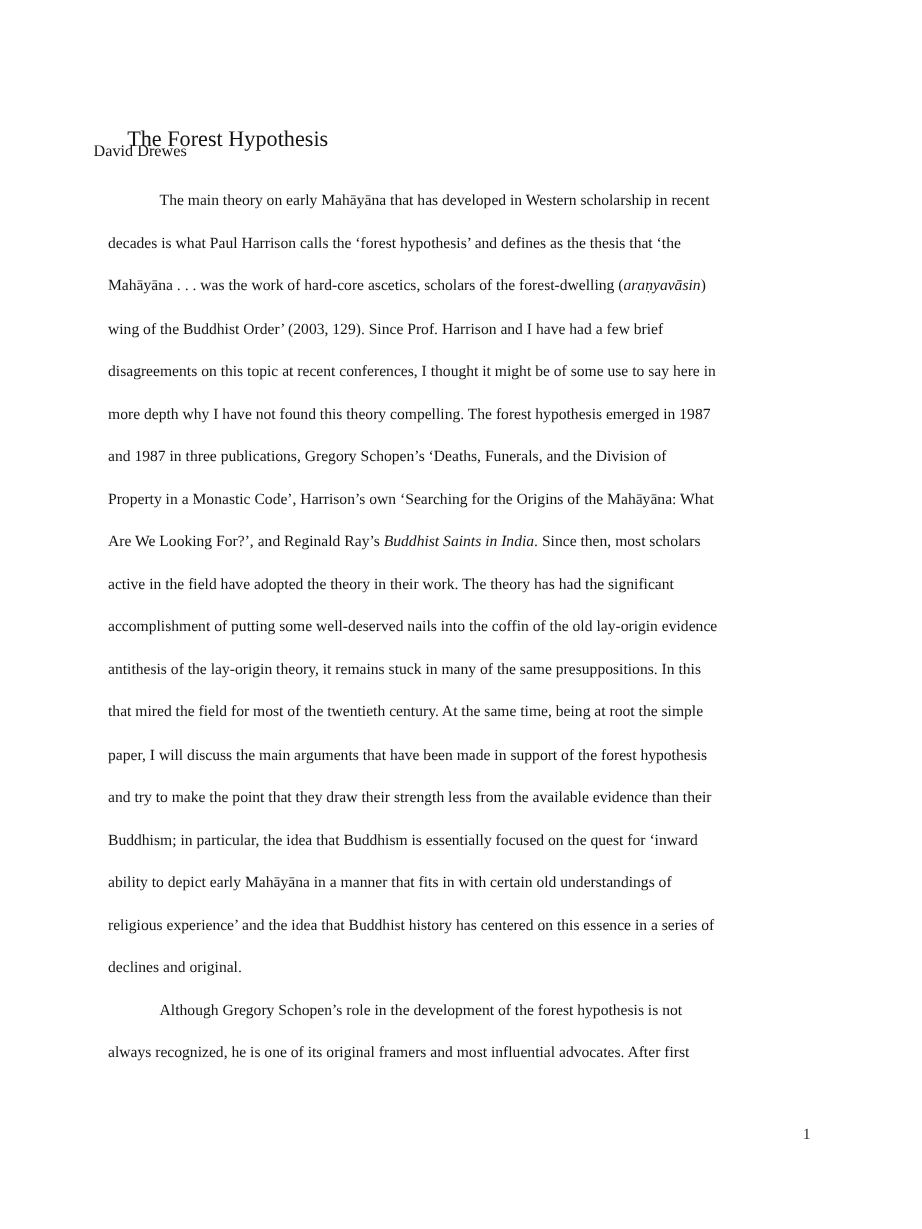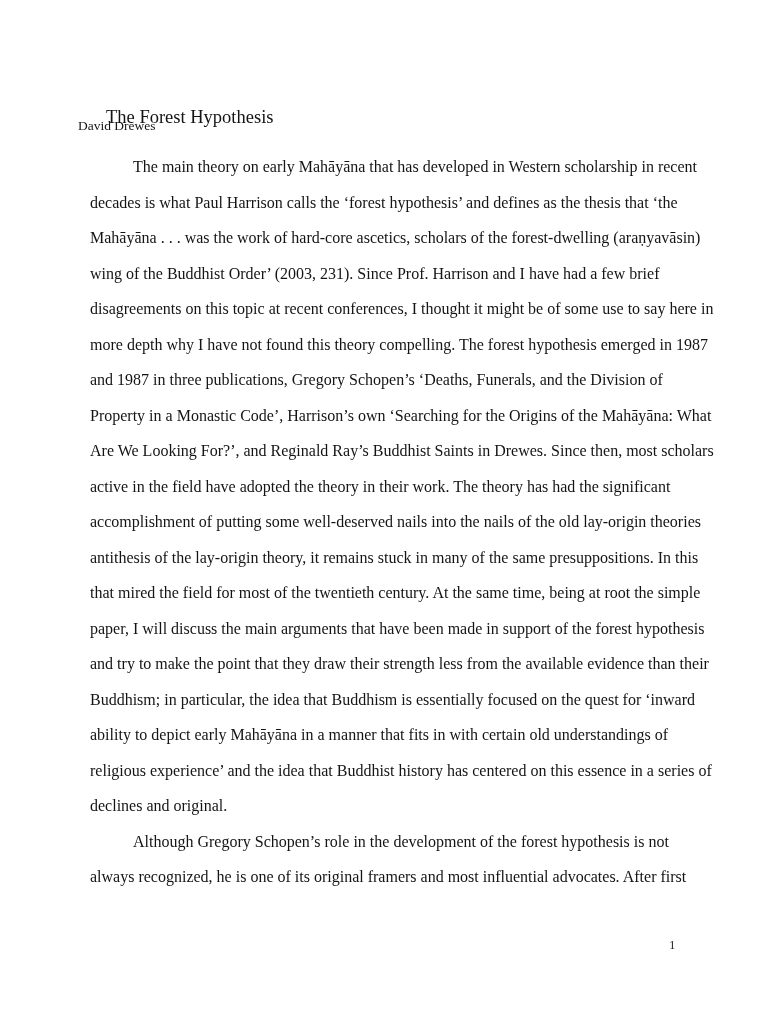--- a/index.html
+++ b/index.html
@@ -31,31 +31,32 @@
     left: 78px;
     top: 118px;
     font-size: 13.5px;
     line-height: 16px;
   }
   .doc-body {
     position: absolute;
     left: 90px;
     top: 149px;
     width: 600px;
-    font-size: 16px;
+    font-size: 13px;
   }
   .line {
     height: 35.5px;
     line-height: 35.5px;
     white-space: nowrap;
   }
   .line.indent {
     padding-left: 43px;
   }
   .italic {
+    font-style: italic;
   }
   .page-number {
     position: absolute;
     left: 669px;
     top: 936px;
     font-size: 13px;
     line-height: 18px;
     color: #2e2e2e;
   }
 </style>
@@ -63,28 +64,28 @@
 <body>
 
 <div class="page">
   <h1 class="doc-title">The Forest Hypothesis</h1>
   <div class="doc-author">David Drewes</div>
   <div class="doc-body">
       <div>
         <div class="line indent"><span>The main theory on early Mahāyāna that has developed in Western scholarship in recent</span></div>
         <div class="line"><span>decades is what Paul Harrison calls the ‘forest hypothesis’ and defines as the thesis that ‘the</span></div>
         <div class="line"><span>Mahāyāna . . . was the work of hard-core ascetics, scholars of the forest-dwelling (</span><span class="italic">araṇyavāsin</span><span>)</span></div>
-        <div class="line"><span>wing of the Buddhist Order’ (2003, 231). Since Prof. Harrison and I have had a few brief</span></div>
+        <div class="line"><span>wing of the Buddhist Order’ (2003, 129). Since Prof. Harrison and I have had a few brief</span></div>
         <div class="line"><span>disagreements on this topic at recent conferences, I thought it might be of some use to say here in</span></div>
         <div class="line"><span>more depth why I have not found this theory compelling. The forest hypothesis emerged in 1987</span></div>
         <div class="line"><span>and 1987 in three publications, Gregory Schopen’s ‘Deaths, Funerals, and the Division of</span></div>
         <div class="line"><span>Property in a Monastic Code’, Harrison’s own ‘Searching for the Origins of the Mahāyāna: What</span></div>
-        <div class="line"><span>Are We Looking For?’, and Reginald Ray’s </span><span class="italic">Buddhist Saints in Drewes</span><span>. Since then, most scholars</span></div>
+        <div class="line"><span>Are We Looking For?’, and Reginald Ray’s </span><span class="italic">Buddhist Saints in India</span><span>. Since then, most scholars</span></div>
         <div class="line"><span>active in the field have adopted the theory in their work. The theory has had the significant</span></div>
-        <div class="line"><span>accomplishment of putting some well-deserved nails into the nails of the old lay-origin theories</span></div>
+        <div class="line"><span>accomplishment of putting some well-deserved nails into the coffin of the old lay-origin evidence</span></div>
         <div class="line"><span>antithesis of the lay-origin theory, it remains stuck in many of the same presuppositions. In this</span></div>
         <div class="line"><span>that mired the field for most of the twentieth century. At the same time, being at root the simple</span></div>
         <div class="line"><span>paper, I will discuss the main arguments that have been made in support of the forest hypothesis</span></div>
         <div class="line"><span>and try to make the point that they draw their strength less from the available evidence than their</span></div>
         <div class="line"><span>Buddhism; in particular, the idea that Buddhism is essentially focused on the quest for ‘inward</span></div>
         <div class="line"><span>ability to depict early Mahāyāna in a manner that fits in with certain old understandings of</span></div>
         <div class="line"><span>religious experience’ and the idea that Buddhist history has centered on this essence in a series of</span></div>
         <div class="line"><span>declines and original.</span></div>
       </div>
       <div>

